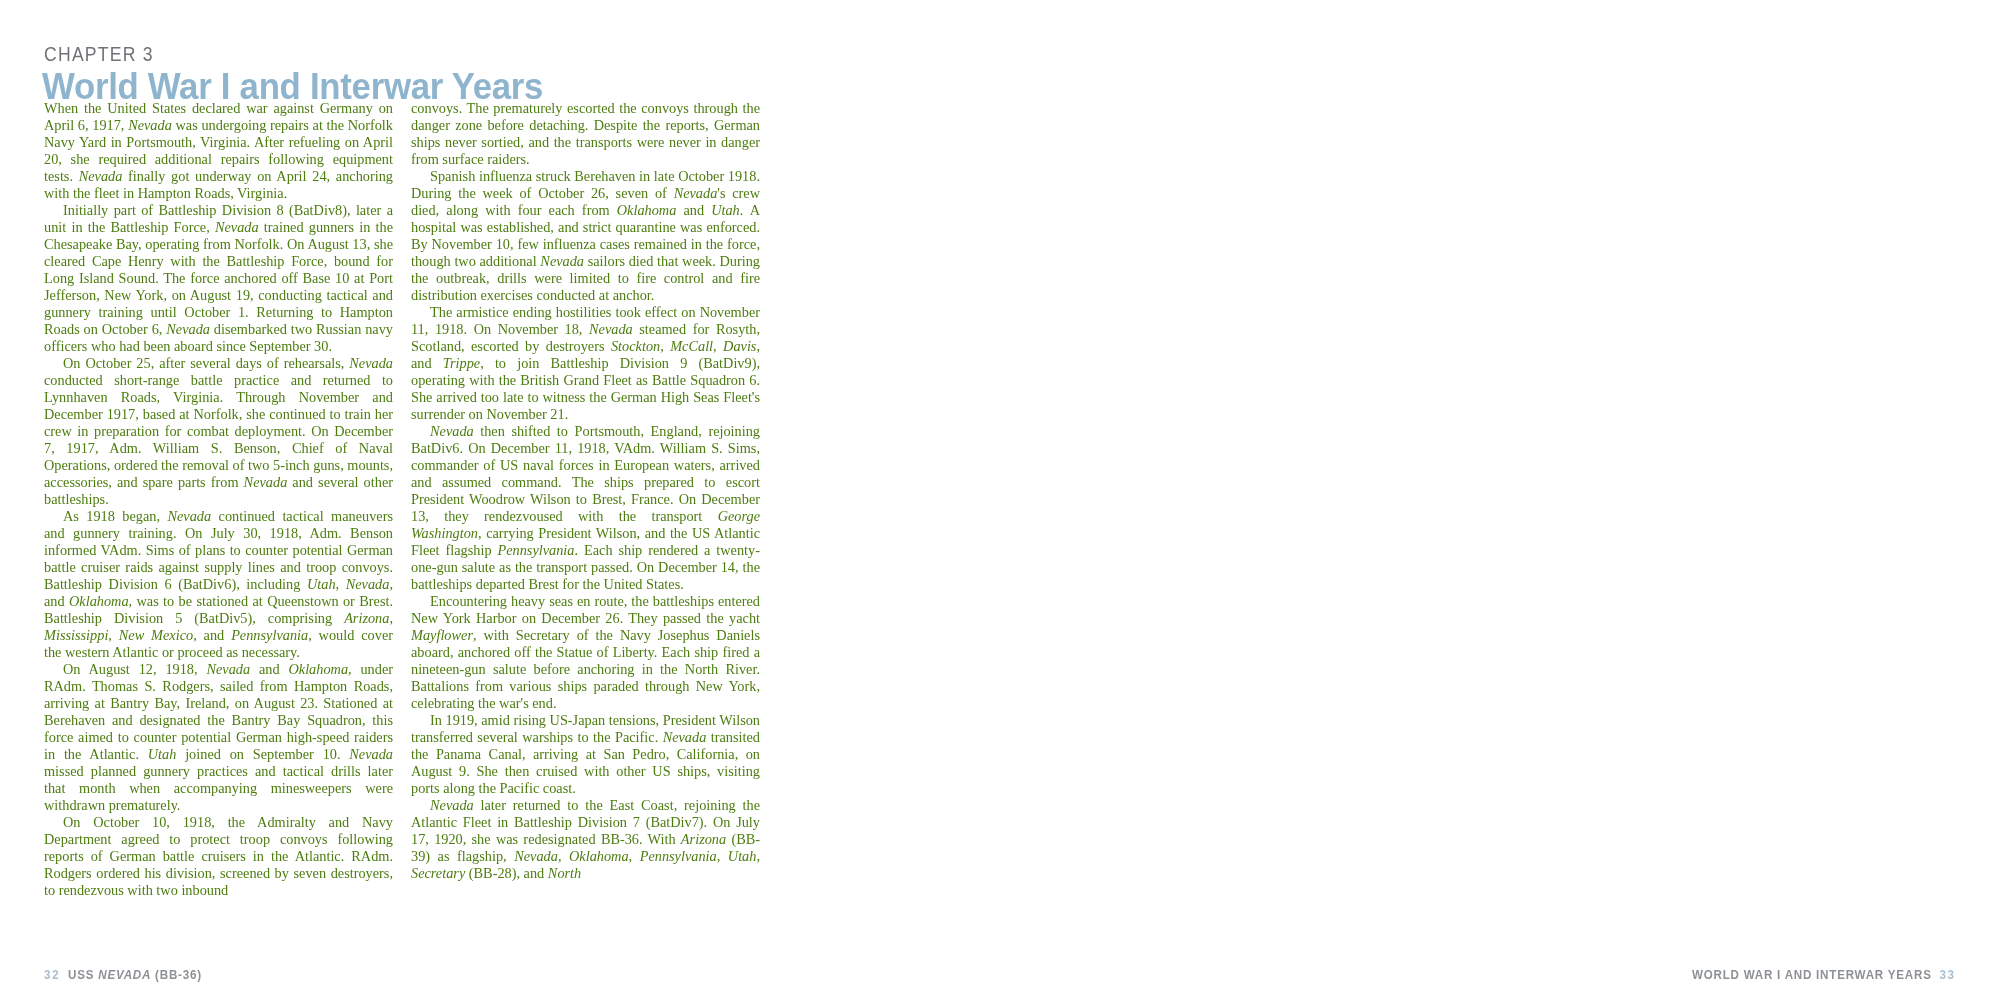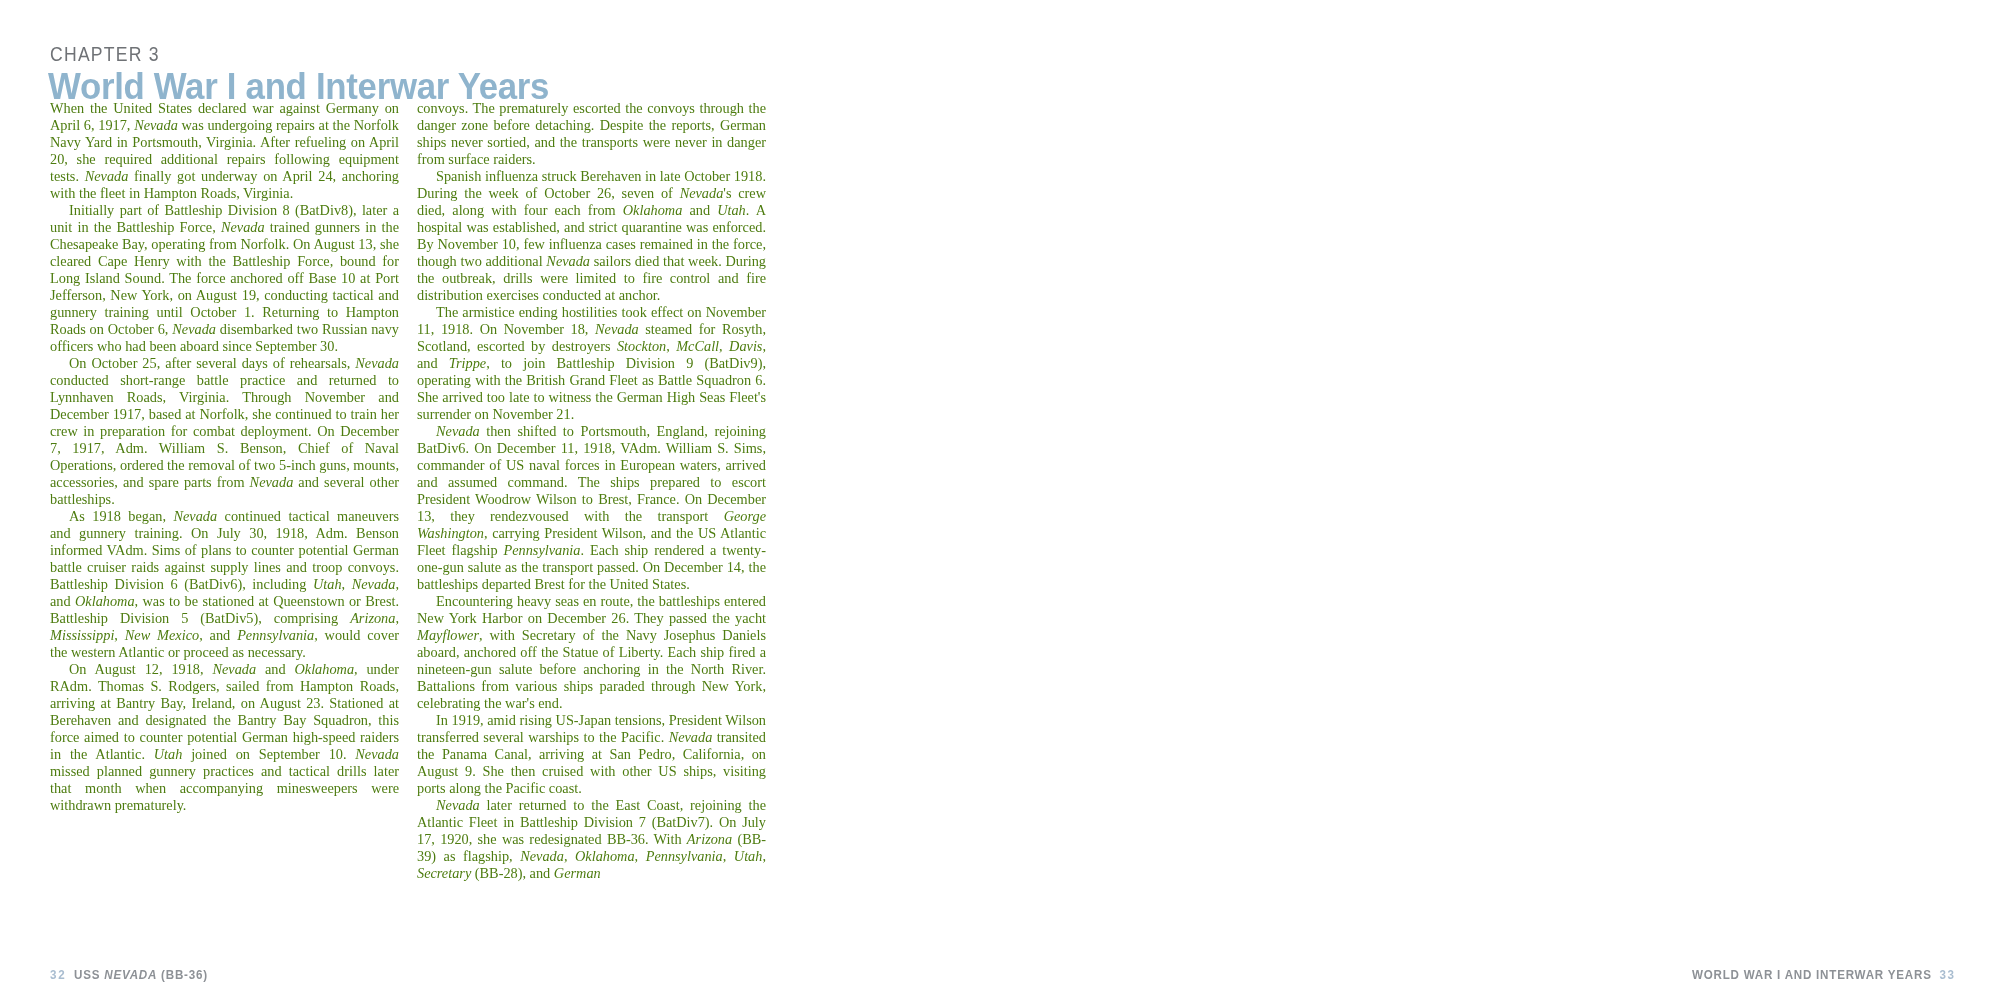--- a/index.html
+++ b/index.html
@@ -4,21 +4,21 @@
 <style>
   html,body{margin:0;padding:0;}
   body{
     width:2000px;height:999px;
     background:#ffffff;
     font-family:"Liberation Serif", serif;
     overflow:hidden;
     position:relative;
   }
   .spread{position:absolute;inset:0;display:flex;}
-  .page{position:relative;width:1000px;height:999px;background:#fff;margin-left:6px;}
+  .page{position:relative;width:1000px;height:999px;background:#fff;}
   .page-right{}
 
   
   .chapter-kicker{
     position:absolute;left:44px;top:43px;
     font-family:"Liberation Sans", sans-serif;
     font-size:20px;letter-spacing:1.4px;
     color:#6f7276;font-weight:400;
     transform:scaleX(0.88);transform-origin:left center;
   }
@@ -78,29 +78,30 @@
     <div class="chapter-kicker">CHAPTER 3</div>
     <div class="chapter-title">World War I and Interwar Years</div>
 
     <div class="cols left-cols">
       <div class="col">
           <p class="">When the United States declared war against Germany on April 6, 1917, <i>Nevada</i> was undergoing repairs at the Norfolk Navy Yard in Portsmouth, Virginia. After refueling on April 20, she required additional repairs following equipment tests. <i>Nevada</i> finally got underway on April 24, anchoring with the fleet in Hampton Roads, Virginia.</p>
           <p class="ind">Initially part of Battleship Division 8 (BatDiv8), later a unit in the Battleship Force, <i>Nevada</i> trained gunners in the Chesapeake Bay, operating from Norfolk. On August 13, she cleared Cape Henry with the Battleship Force, bound for Long Island Sound. The force anchored off Base 10 at Port Jefferson, New York, on August 19, conducting tactical and gunnery training until October 1. Returning to Hampton Roads on October 6, <i>Nevada</i> disembarked two Russian navy officers who had been aboard since September 30.</p>
           <p class="ind">On October 25, after several days of rehearsals, <i>Nevada</i> conducted short-range battle practice and returned to Lynnhaven Roads, Virginia. Through November and December 1917, based at Norfolk, she continued to train her crew in preparation for combat deployment. On December 7, 1917, Adm. William S. Benson, Chief of Naval Operations, ordered the removal of two 5-inch guns, mounts, accessories, and spare parts from <i>Nevada</i> and several other battleships.</p>
           <p class="ind">As 1918 began, <i>Nevada</i> continued tactical maneuvers and gunnery training. On July 30, 1918, Adm. Benson informed VAdm. Sims of plans to counter potential German battle cruiser raids against supply lines and troop convoys. Battleship Division 6 (BatDiv6), including <i>Utah</i>, <i>Nevada</i>, and <i>Oklahoma</i>, was to be stationed at Queenstown or Brest. Battleship Division 5 (BatDiv5), comprising <i>Arizona</i>, <i>Mississippi</i>, <i>New Mexico</i>, and <i>Pennsylvania</i>, would cover the western Atlantic or proceed as necessary.</p>
           <p class="ind">On August 12, 1918, <i>Nevada</i> and <i>Oklahoma</i>, under RAdm. Thomas S. Rodgers, sailed from Hampton Roads, arriving at Bantry Bay, Ireland, on August 23. Stationed at Berehaven and designated the Bantry Bay Squadron, this force aimed to counter potential German high-speed raiders in the Atlantic. <i>Utah</i> joined on September 10. <i>Nevada</i> missed planned gunnery practices and tactical drills later that month when accompanying minesweepers were withdrawn prematurely.</p>
+          <p class="ind">On October 10, 1918, the Admiralty and Navy Department agreed to protect troop convoys following reports of German battle cruisers in the Atlantic. RAdm. Rodgers ordered his division, screened by seven destroyers, to rendezvous with two inbound</p>
         </div>
       <div class="col">
           <p class="">convoys. The prematurely escorted the convoys through the danger zone before detaching. Despite the reports, German ships never sortied, and the transports were never in danger from surface raiders.</p>
           <p class="ind">Spanish influenza struck Berehaven in late October 1918. During the week of October 26, seven of <i>Nevada</i>'s crew died, along with four each from <i>Oklahoma</i> and <i>Utah</i>. A hospital was established, and strict quarantine was enforced. By November 10, few influenza cases remained in the force, though two additional <i>Nevada</i> sailors died that week. During the outbreak, drills were limited to fire control and fire distribution exercises conducted at anchor.</p>
           <p class="ind">The armistice ending hostilities took effect on November 11, 1918. On November 18, <i>Nevada</i> steamed for Rosyth, Scotland, escorted by destroyers <i>Stockton</i>, <i>McCall</i>, <i>Davis</i>, and <i>Trippe</i>, to join Battleship Division 9 (BatDiv9), operating with the British Grand Fleet as Battle Squadron 6. She arrived too late to witness the German High Seas Fleet's surrender on November 21.</p>
           <p class="ind"><i>Nevada</i> then shifted to Portsmouth, England, rejoining BatDiv6. On December 11, 1918, VAdm. William S. Sims, commander of US naval forces in European waters, arrived and assumed command. The ships prepared to escort President Woodrow Wilson to Brest, France. On December 13, they rendezvoused with the transport <i>George Washington</i>, carrying President Wilson, and the US Atlantic Fleet flagship <i>Pennsylvania</i>. Each ship rendered a twenty-one-gun salute as the transport passed. On December 14, the battleships departed Brest for the United States.</p>
           <p class="ind">Encountering heavy seas en route, the battleships entered New York Harbor on December 26. They passed the yacht <i>Mayflower</i>, with Secretary of the Navy Josephus Daniels aboard, anchored off the Statue of Liberty. Each ship fired a nineteen-gun salute before anchoring in the North River. Battalions from various ships paraded through New York, celebrating the war's end.</p>
           <p class="ind">In 1919, amid rising US-Japan tensions, President Wilson transferred several warships to the Pacific. <i>Nevada</i> transited the Panama Canal, arriving at San Pedro, California, on August 9. She then cruised with other US ships, visiting ports along the Pacific coast.</p>
-          <p class="ind"><i>Nevada</i> later returned to the East Coast, rejoining the Atlantic Fleet in Battleship Division 7 (BatDiv7). On July 17, 1920, she was redesignated BB-36. With <i>Arizona</i> (BB-39) as flagship, <i>Nevada</i>, <i>Oklahoma</i>, <i>Pennsylvania</i>, <i>Utah</i>, <i>Secretary</i> (BB-28), and <i>German</i></p>
+          <p class="ind"><i>Nevada</i> later returned to the East Coast, rejoining the Atlantic Fleet in Battleship Division 7 (BatDiv7). On July 17, 1920, she was redesignated BB-36. With <i>Arizona</i> (BB-39) as flagship, <i>Nevada</i>, <i>Oklahoma</i>, <i>Pennsylvania</i>, <i>Utah</i>, <i>Secretary</i> (BB-28), and <i>North</i></p>
         </div>
     </div>
 
     <div class="footer footer-left">
       <span class="folio">32</span><span>USS </span><span class="ital">NEVADA</span><span> (BB-36)</span>
     </div>
   </div>
 
   <div class="page page-right">
 

